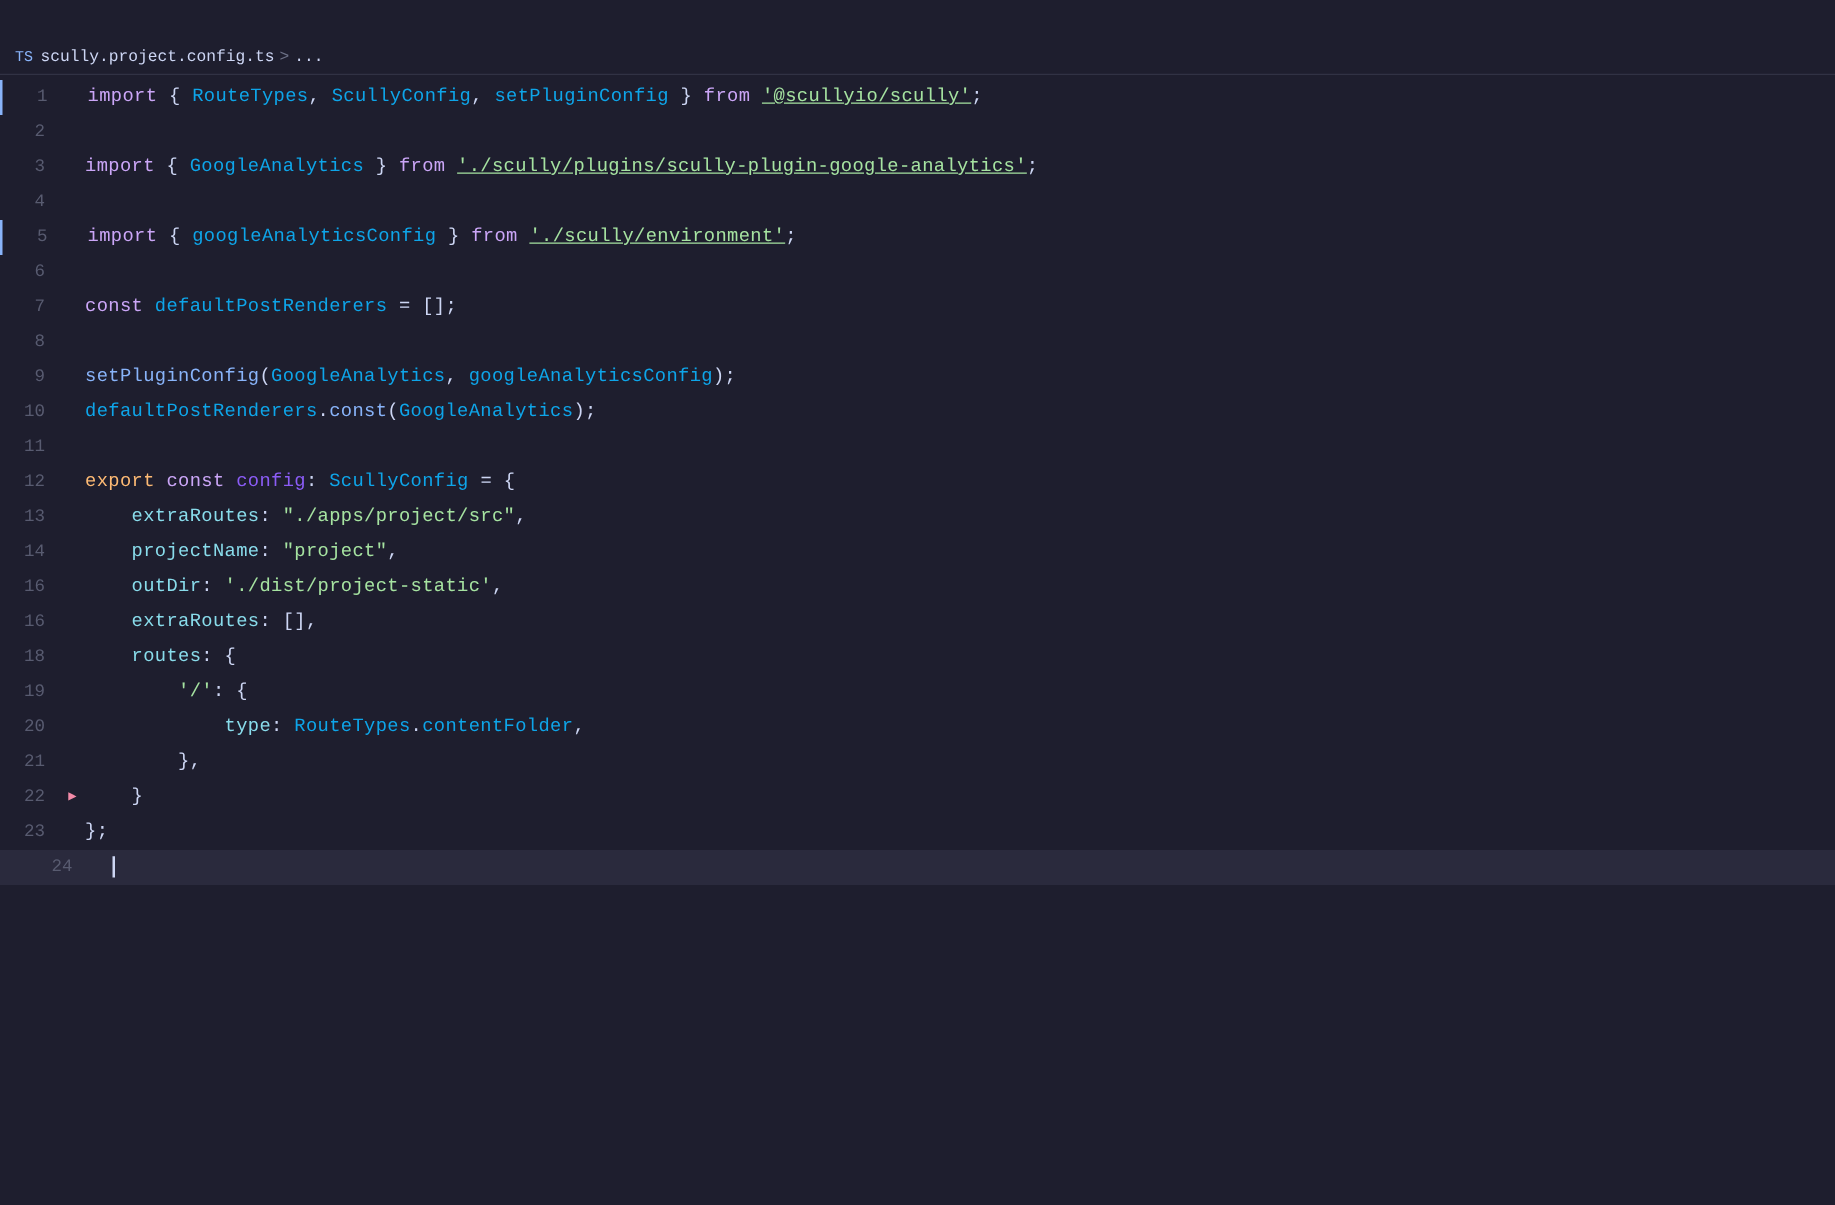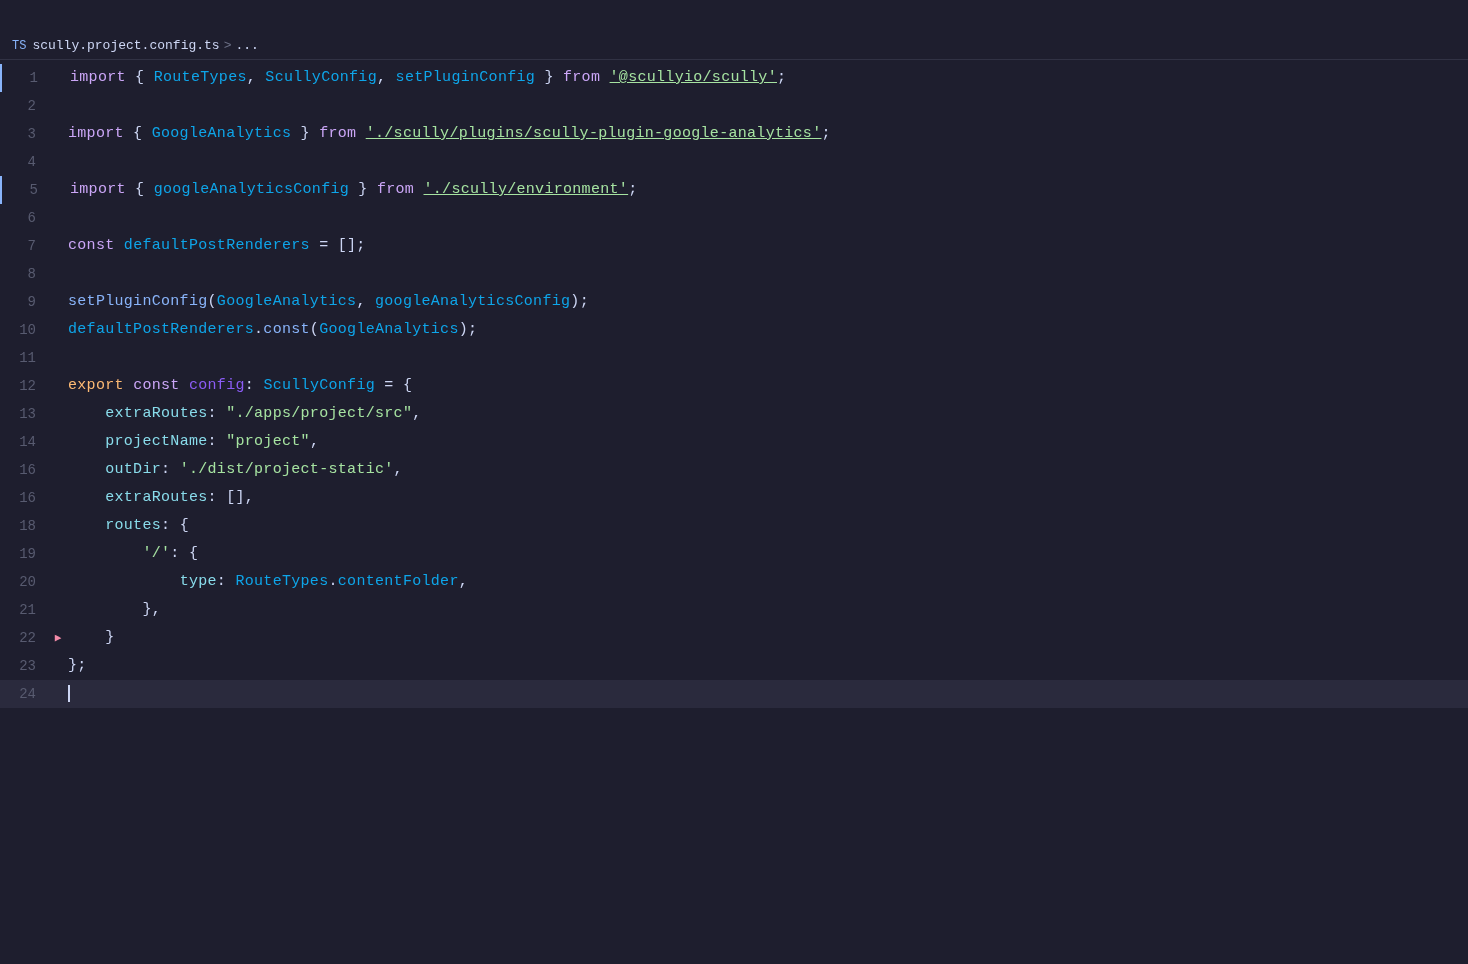--- a/index.html
+++ b/index.html
@@ -228,18 +228,18 @@
     <div class="code-line">
       <span class="line-number">22</span>
       <span class="line-indicator">▶</span>
       <span class="line-content"><span class="token-brace">    }</span></span>
     </div>
     <div class="code-line">
       <span class="line-number">23</span>
       <span class="line-indicator"></span>
       <span class="line-content"><span class="token-brace">};</span></span>
     </div>
-    <div class="code-line" style="background-color: rgb(42, 42, 61);">
+    <div class="code-line" style="background-color: rgb(42, 42, 61); padding-left: 22px;">
       <span class="line-number">24</span>
       <span class="line-indicator"></span>
       <span class="line-content"><span class="cursor"></span></span>
     </div>
   </div>
 
 </body></html>

